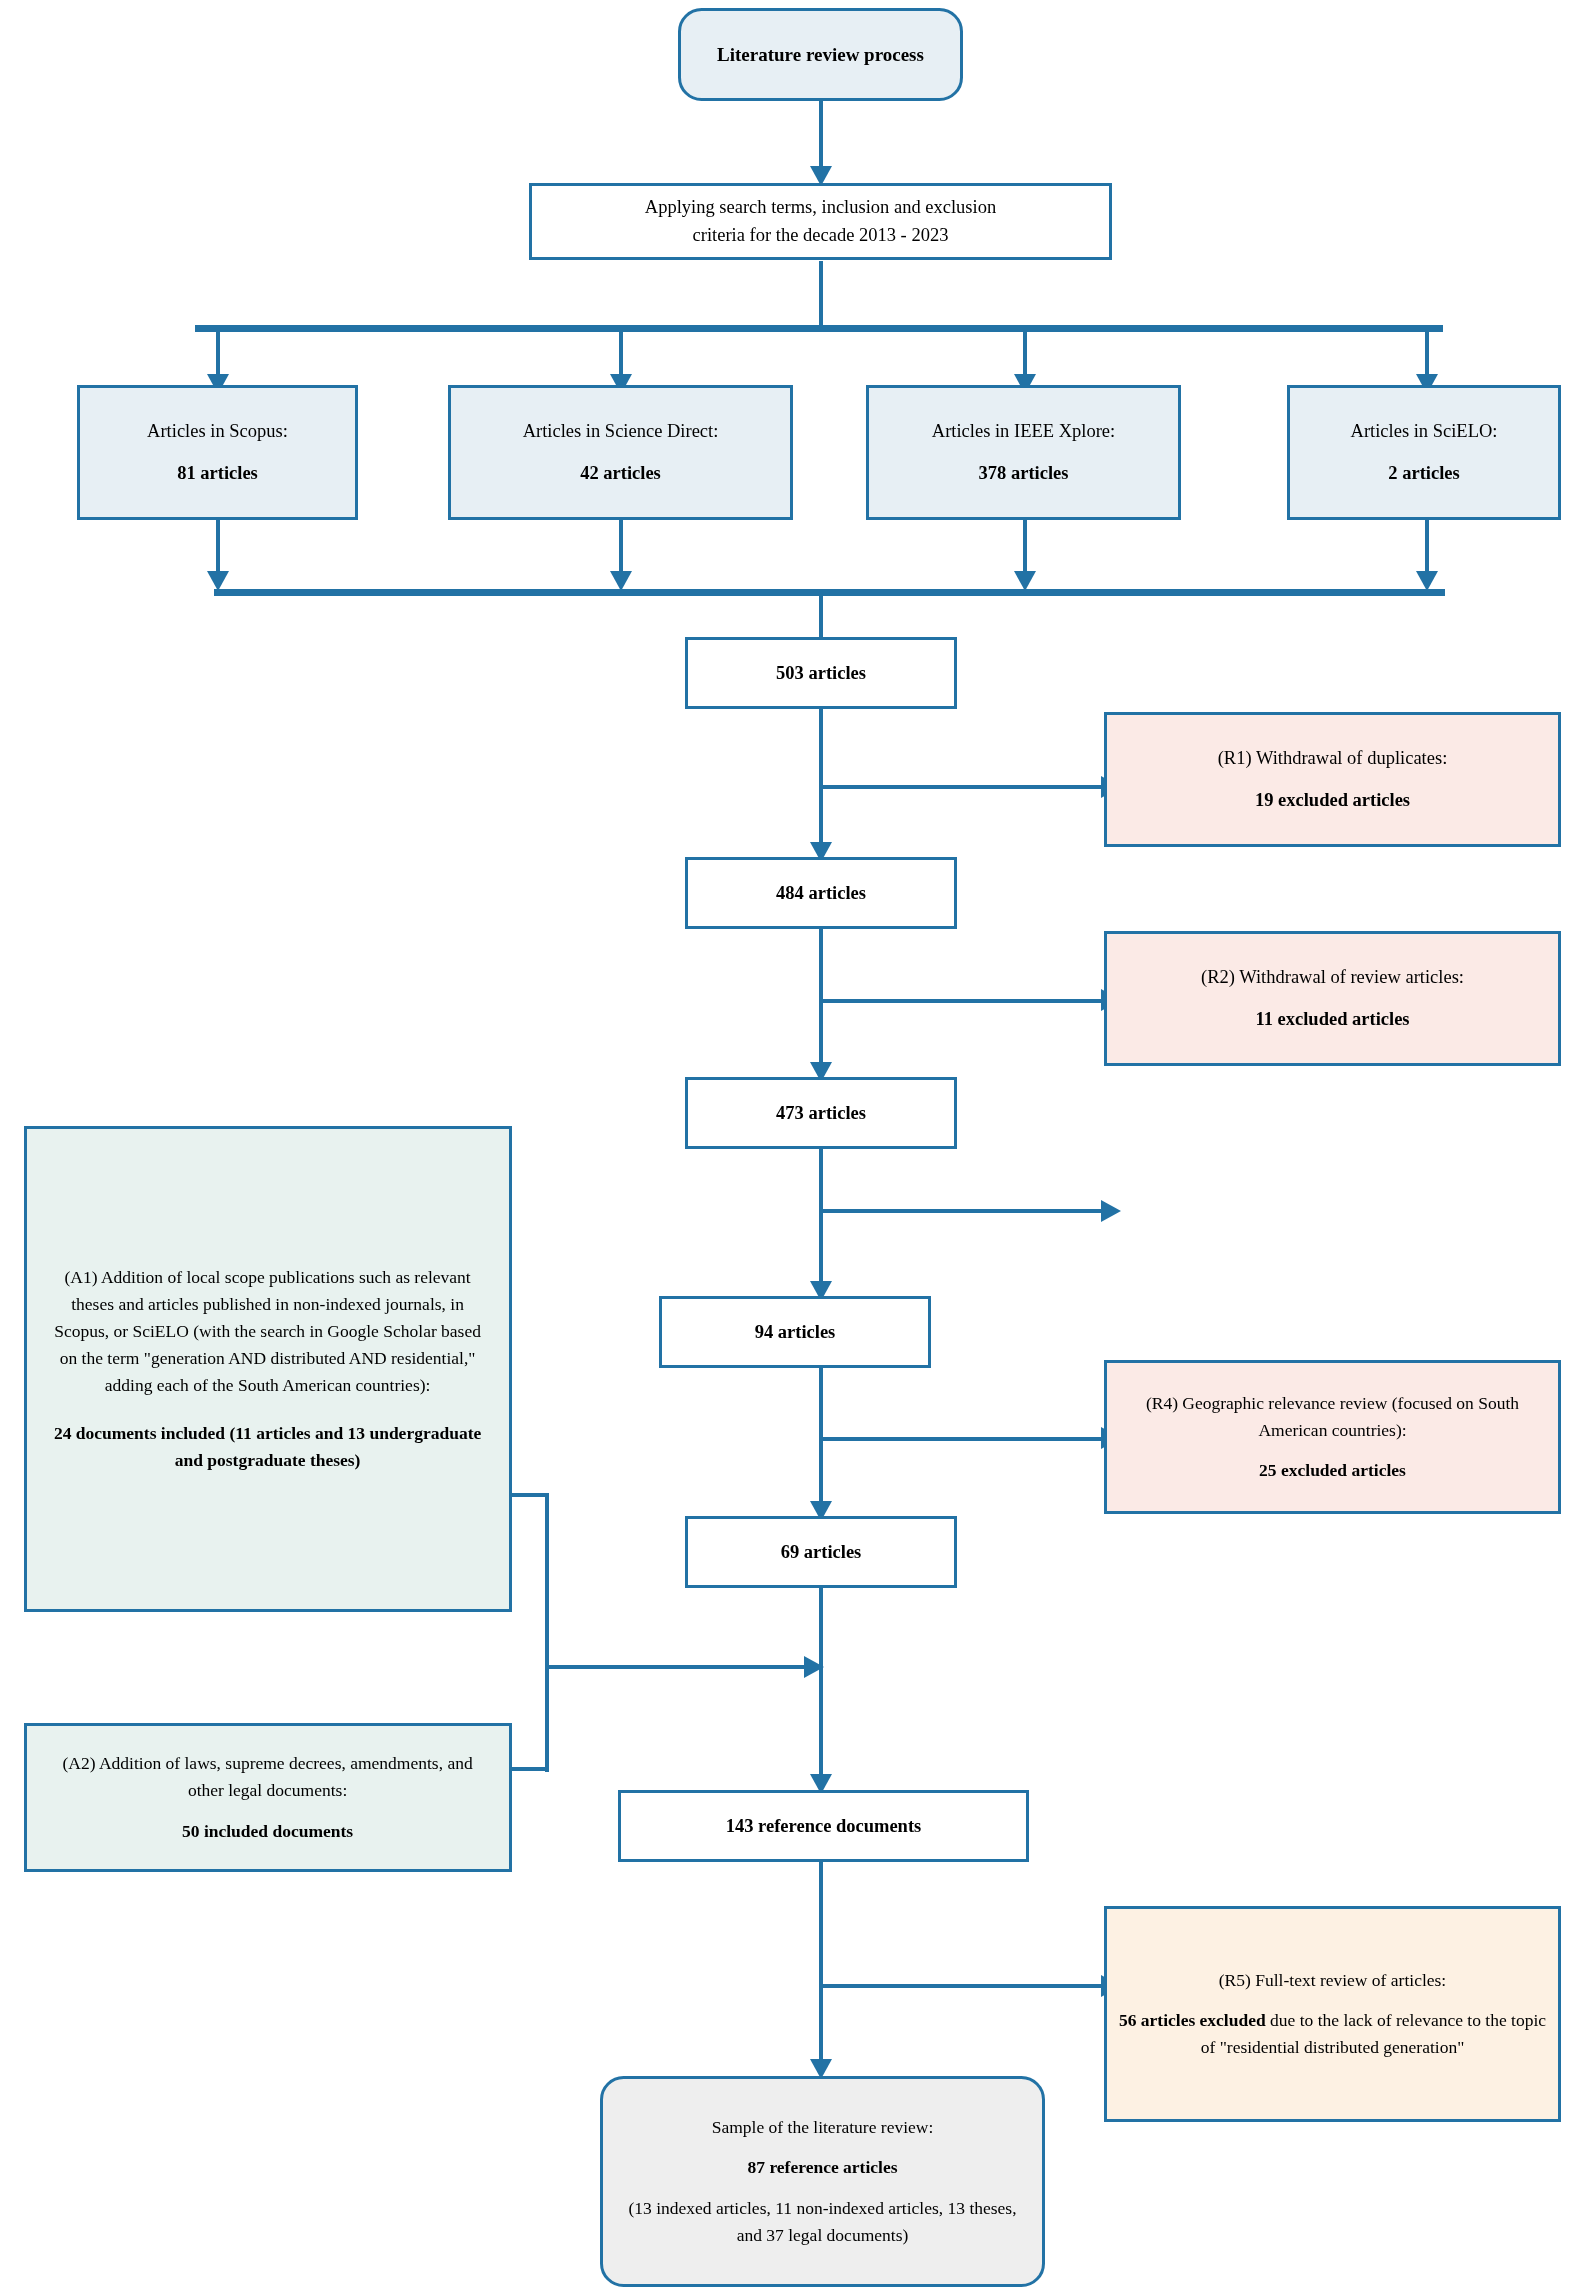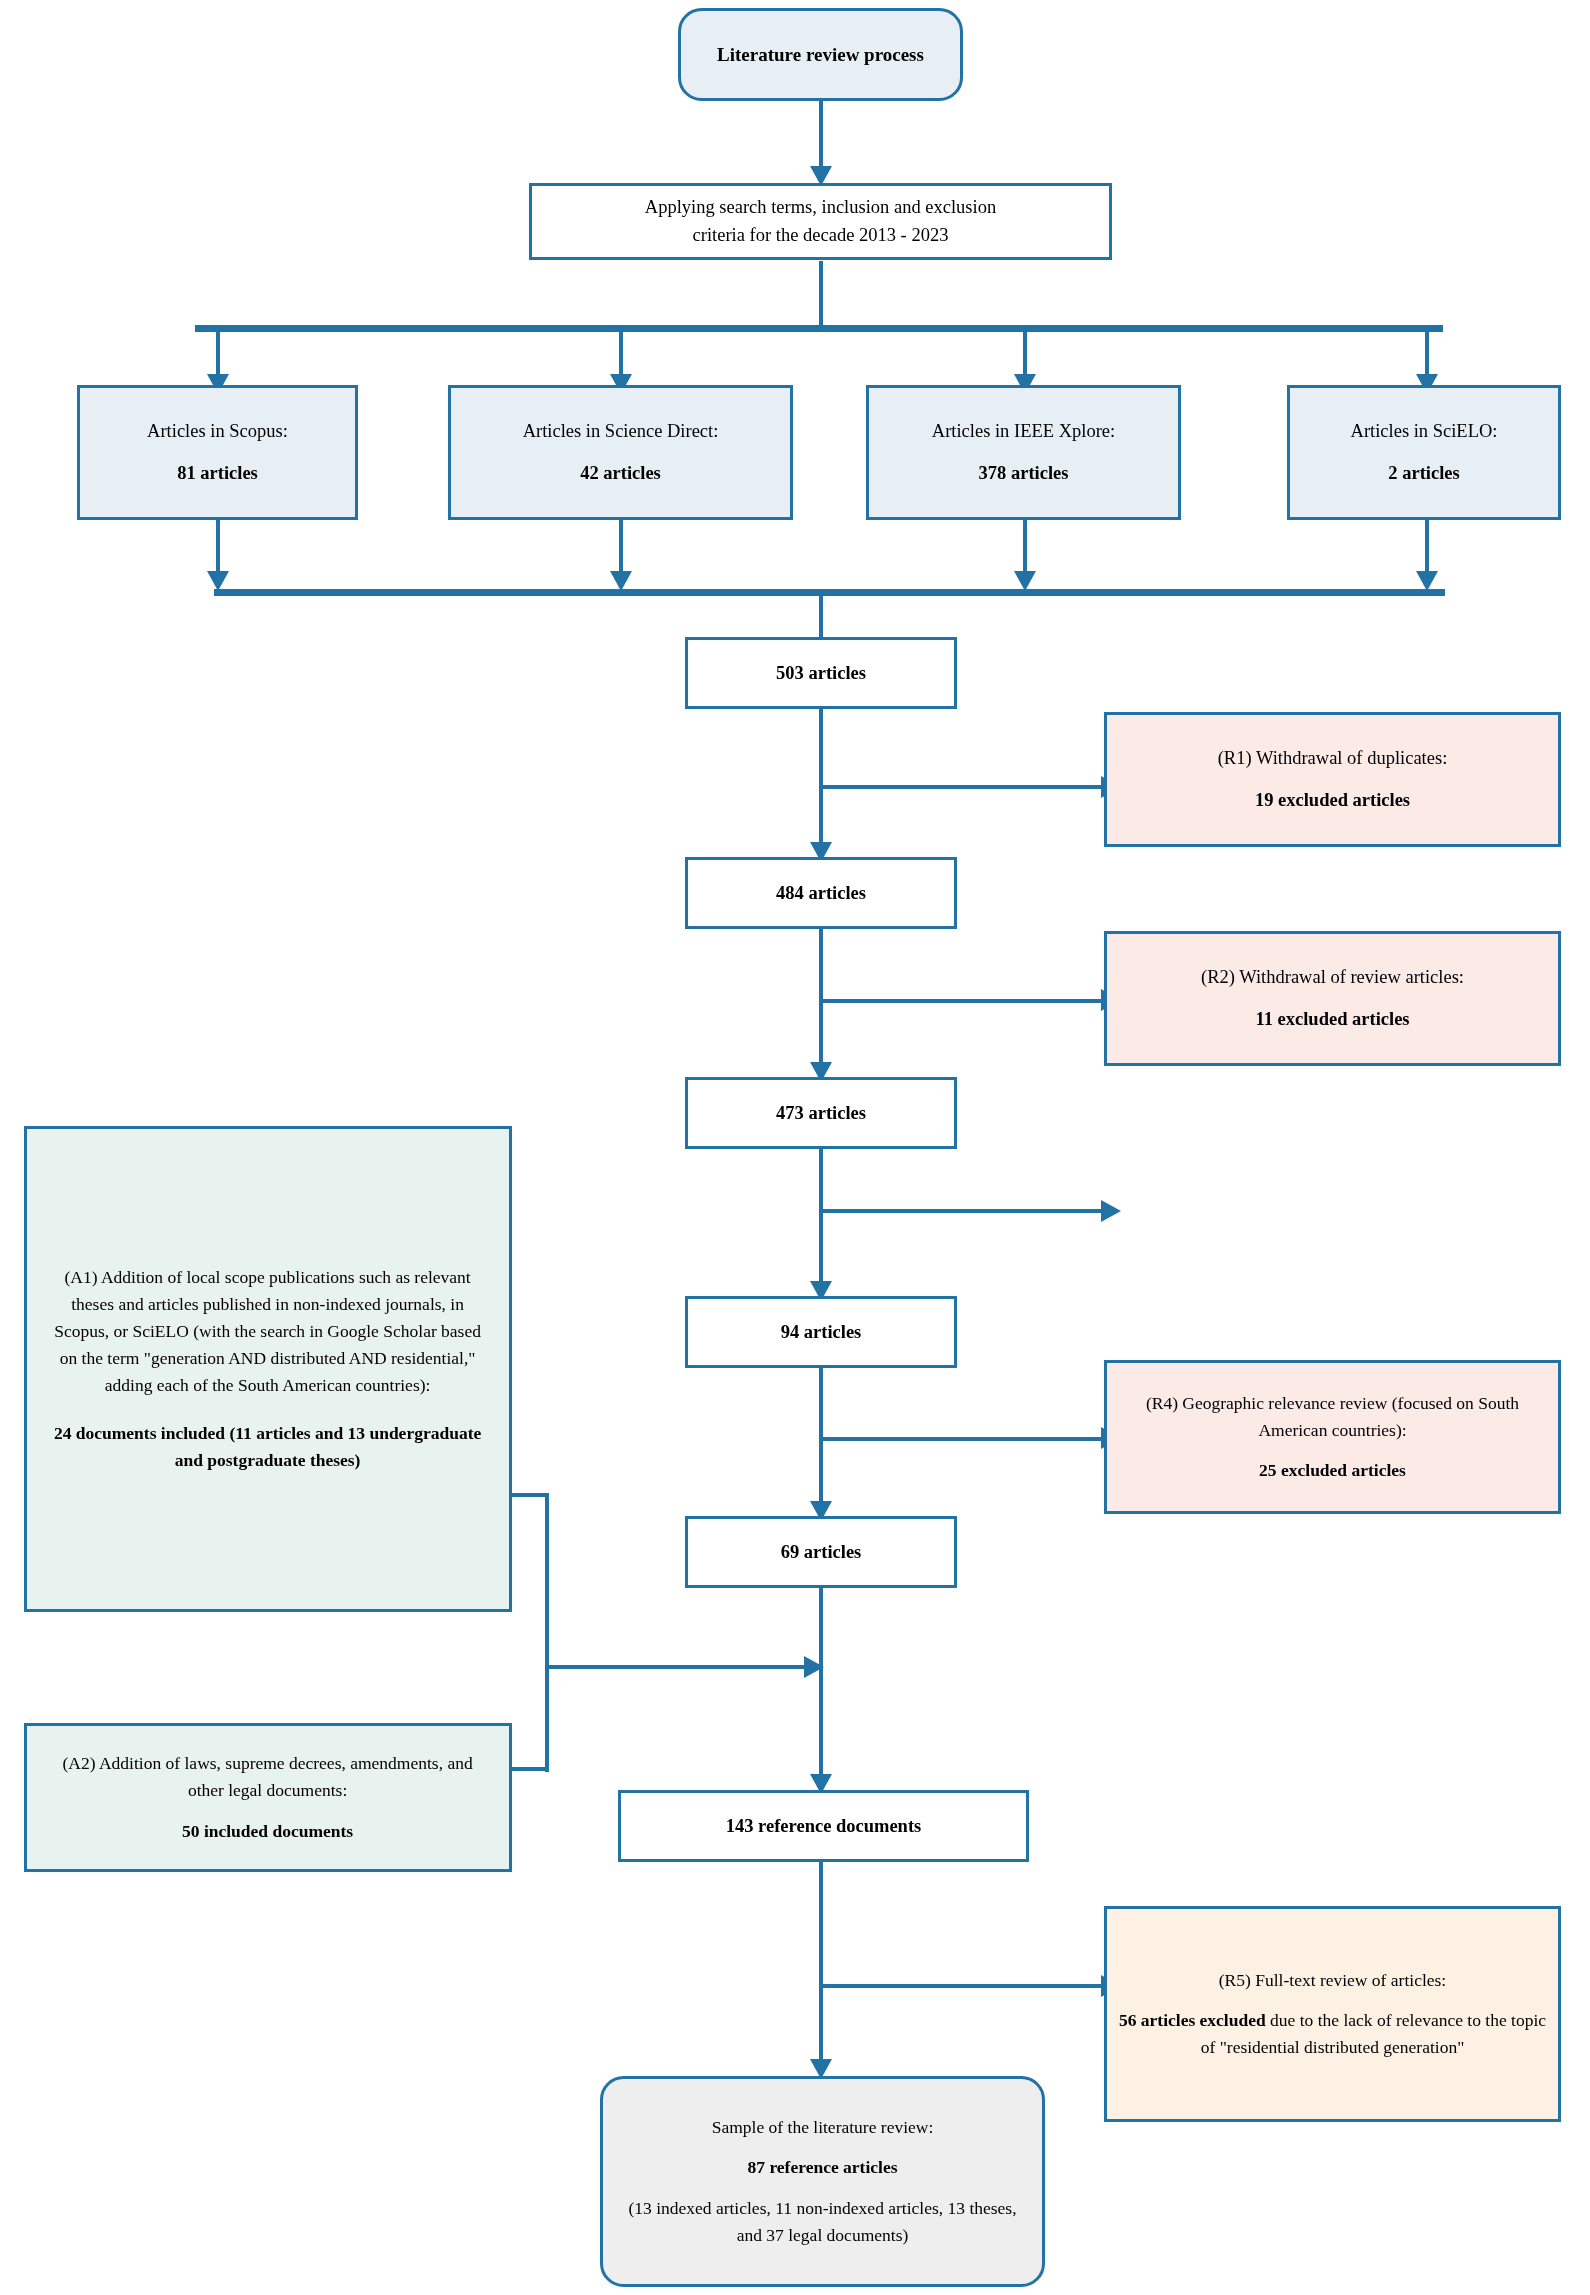--- a/index.html
+++ b/index.html
@@ -163,21 +163,21 @@
   <div class="arrow-d" style="left:810px;top:1281px;"></div>
   <div class="ln hl" style="left:819px;top:1209px;width:285px;"></div>
   <div class="arrow-r" style="left:1101px;top:1200px;"></div>
 
 
   <div class="node fill-mint fs-small" style="left:23.6px;top:1126px;width:488px;height:486px;padding:5.1px 20.6px;">
     <p>(A1) Addition of local scope publications such as relevant theses and articles published in non-indexed journals, in Scopus, or SciELO (with the search in Google Scholar based on the term "generation AND distributed AND residential," adding each of the South American countries):</p>
     <p class="b" style="margin-top:20.6px;">24 documents included (11 articles and 13 undergraduate and postgraduate theses)</p>
   </div>
 
-  <div class="node fill-white fs-body" style="left:685px;top:1296px;width:272px;height:72px;">
+  <div class="node fill-white fs-body" style="left:659px;top:1296px;width:272px;height:72px;">
     <p class="b">94 articles</p>
   </div>
 
   <div class="ln vl" style="left:819px;top:1368px;height:136px;"></div>
   <div class="arrow-d" style="left:810px;top:1501px;"></div>
   <div class="ln hl" style="left:819px;top:1437px;width:285px;"></div>
   <div class="arrow-r" style="left:1101px;top:1427px;"></div>
 
   <div class="node fill-pink fs-small" style="left:1104px;top:1360px;width:457px;height:154px;">
     <p>(R4) Geographic relevance review (focused on South American countries):</p>

